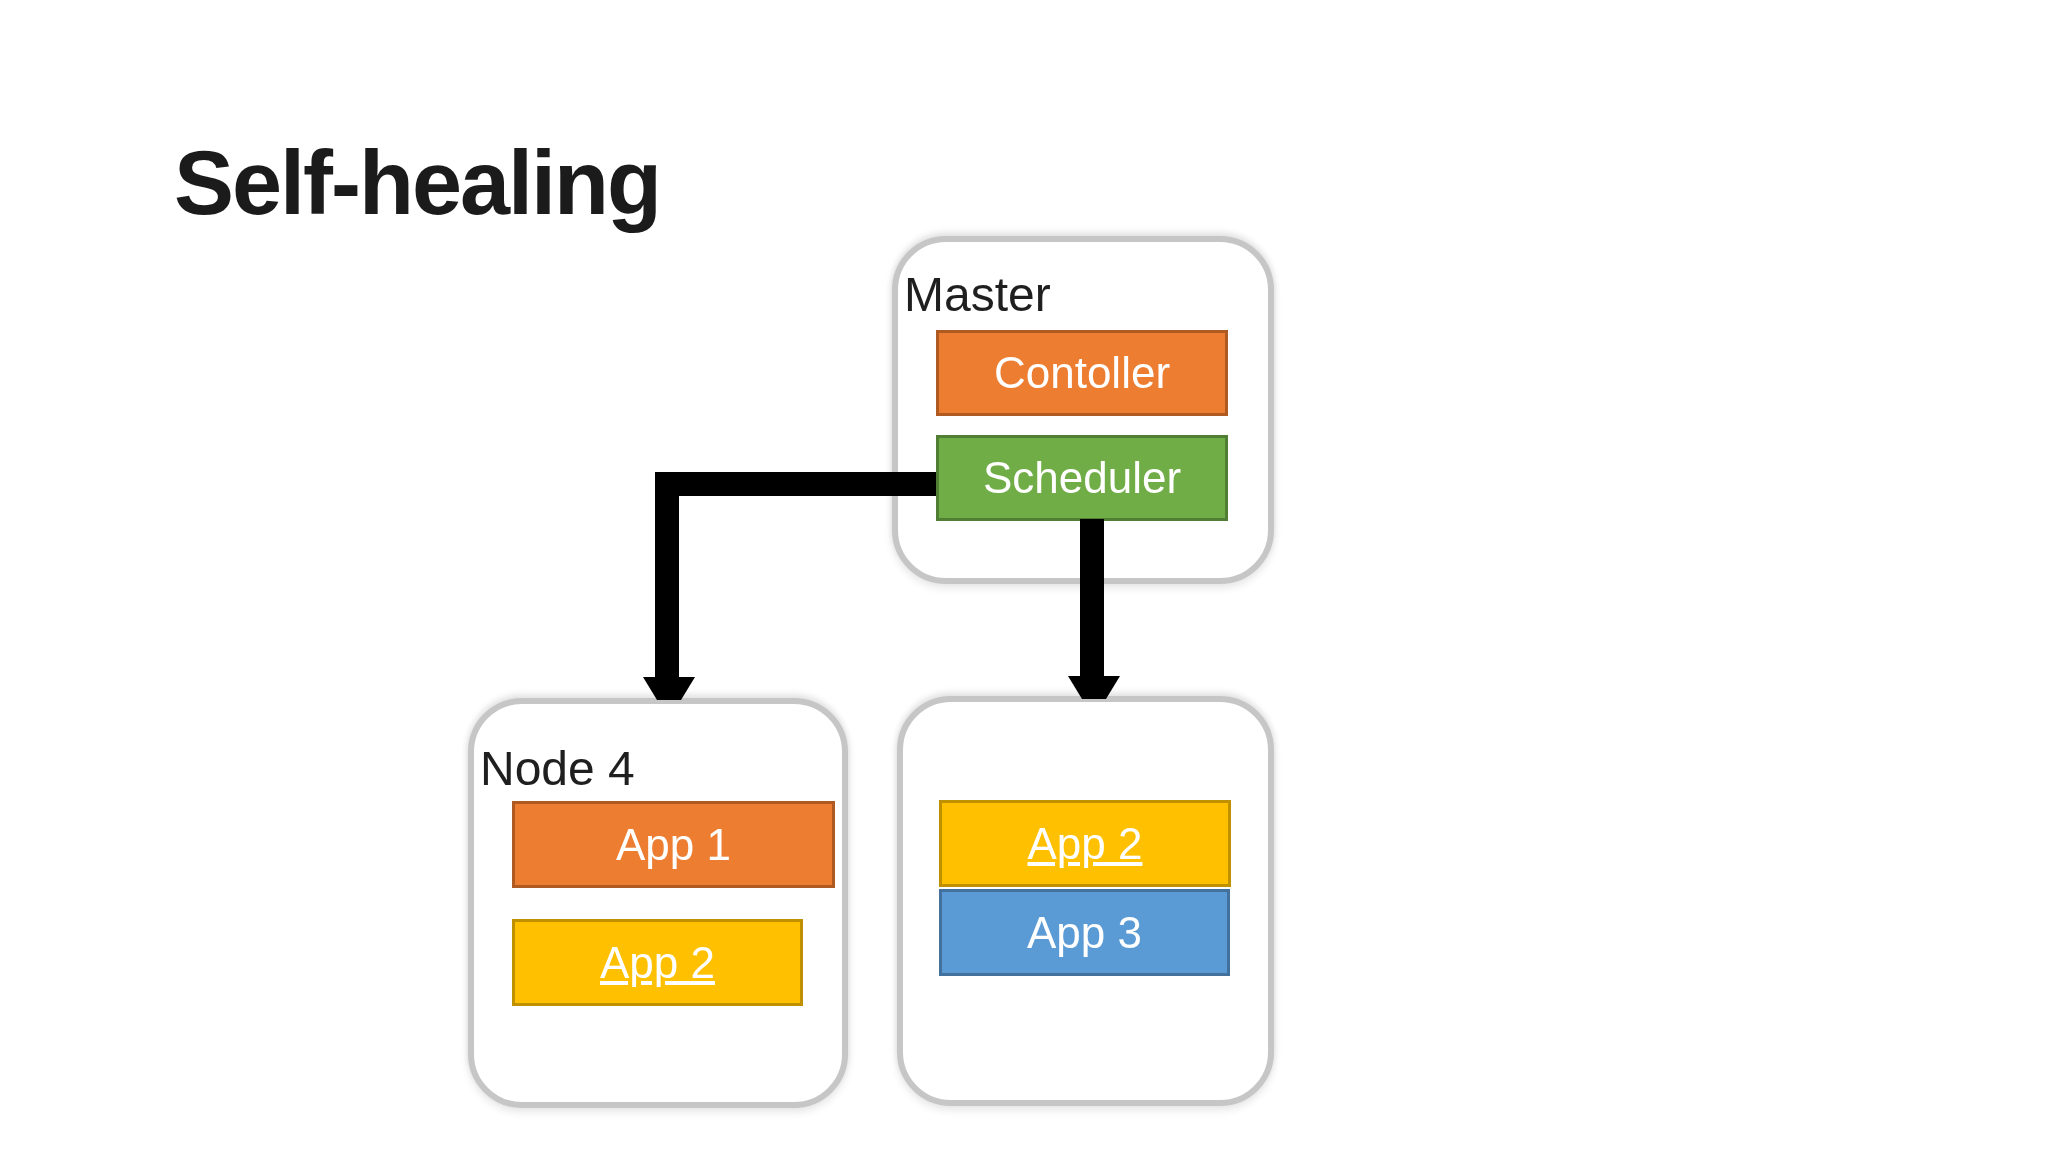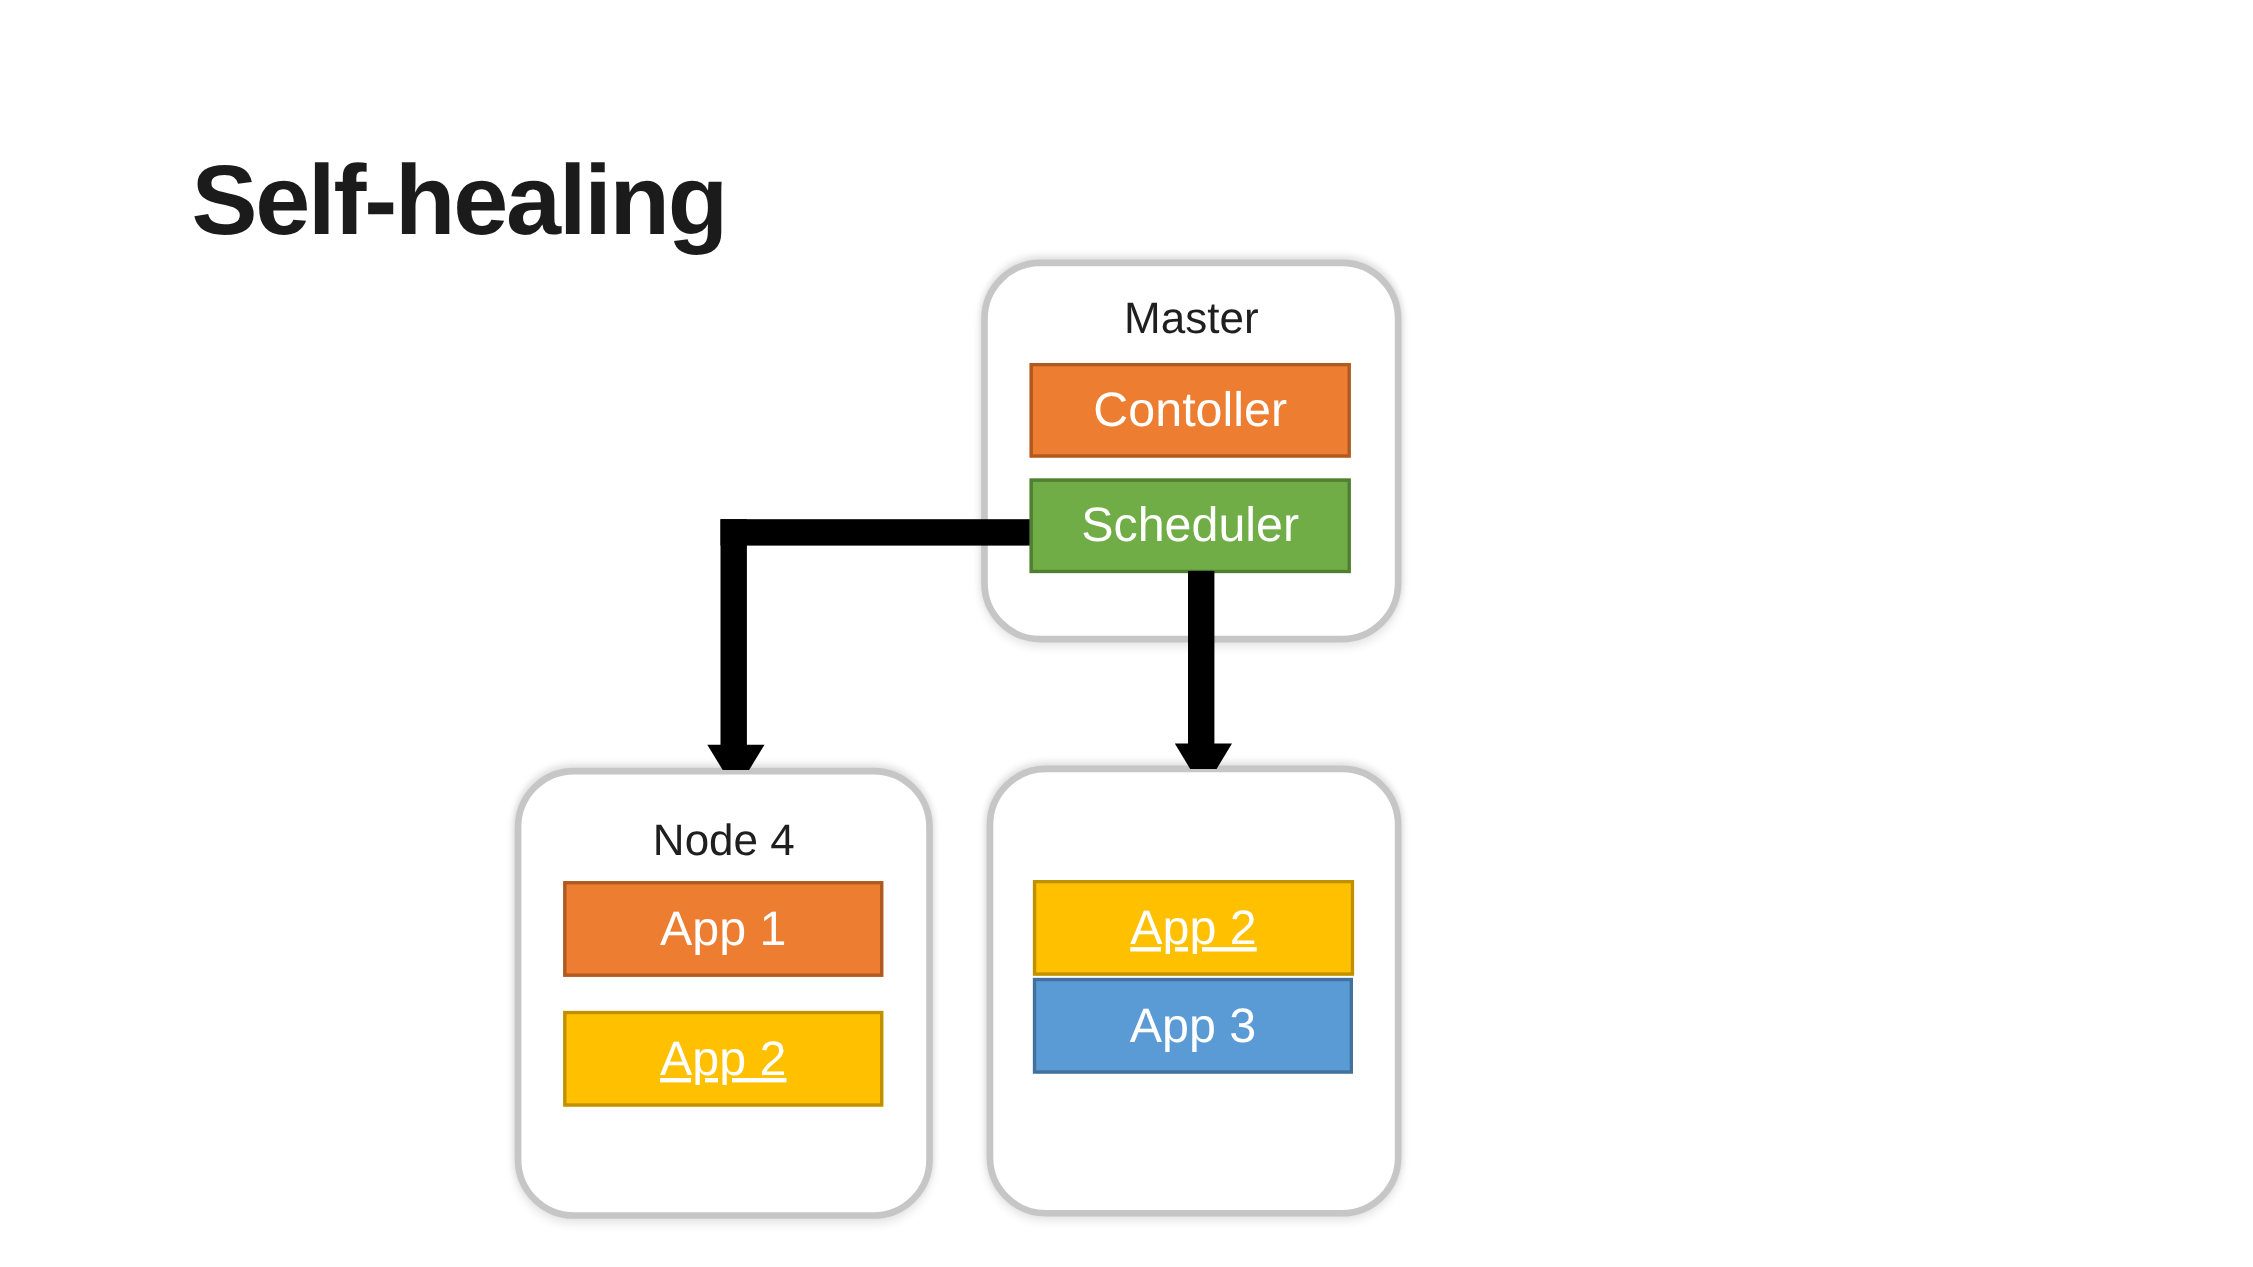--- a/index.html
+++ b/index.html
@@ -32,22 +32,21 @@
     border: 6px solid var(--container-border);
     border-radius: 54px;
     box-shadow: 0 -4px 6px rgba(0,0,0,0.10), 0 4px 9px rgba(0,0,0,0.10);
   }
   .master-box { left: 804px; top: 148px; width: 382px; height: 348px; }
   .node1-box  { left: 380px; top: 610px; width: 380px; height: 410px; }
   .node2-box  { left: 809px; top: 608px; width: 377px; height: 410px; }
 
   .gbox-label {
     position: absolute;
-    text-align: center;
-    font-size: 40px;
+    font-size: 48px;
     color: var(--text-dark);
     line-height: 1.2;
   }
   .master-label { left: 804px; top: 166px; width: 382px; }
   .node1-label  { left: 380px; top: 640px; width: 380px; }
   .node2-label  { left: 809px; top: 638px; width: 377px; }
 
   
   .chip {
     position: absolute;
@@ -59,21 +58,21 @@
     border: 3px solid transparent;
     z-index: 3;
   }
   .fill-orange { background: var(--orange); border-color: var(--orange-border); }
   .fill-green  { background: var(--green);  border-color: var(--green-border); }
   .fill-yellow { background: var(--yellow); border-color: var(--yellow-border); text-decoration: underline; }
   .fill-blue   { background: var(--blue);   border-color: var(--blue-border); }
 
   .chip-contoller  { left: 848px; top: 242px; width: 292px; height: 86px; }
   .chip-scheduler  { left: 848px; top: 347px; width: 292px; height: 86px; }
-  .chip-n1-app1    { left: 424px; top: 713px; width: 291px; height: 87px; }
+  .chip-n1-app1    { left: 424px; top: 713px; width: 323px; height: 87px; }
   .chip-n1-app2    { left: 424px; top: 831px; width: 291px; height: 87px; }
   .chip-n2-app2    { left: 851px; top: 712px; width: 292px; height: 87px; }
   .chip-n2-app3    { left: 851px; top: 801px; width: 291px; height: 87px; }
 
   
   .seg { position: absolute; background: var(--arrow); z-index: 4; }
   .arrow1-h { left: 567px; top: 384px; width: 281px; height: 5px; }
   .arrow1-v { left: 567px; top: 384px; width: 5px;  height: 206px; }
   .arrow2-v { left: 992px; top: 431px; width: 5px;  height: 158px; }
 

